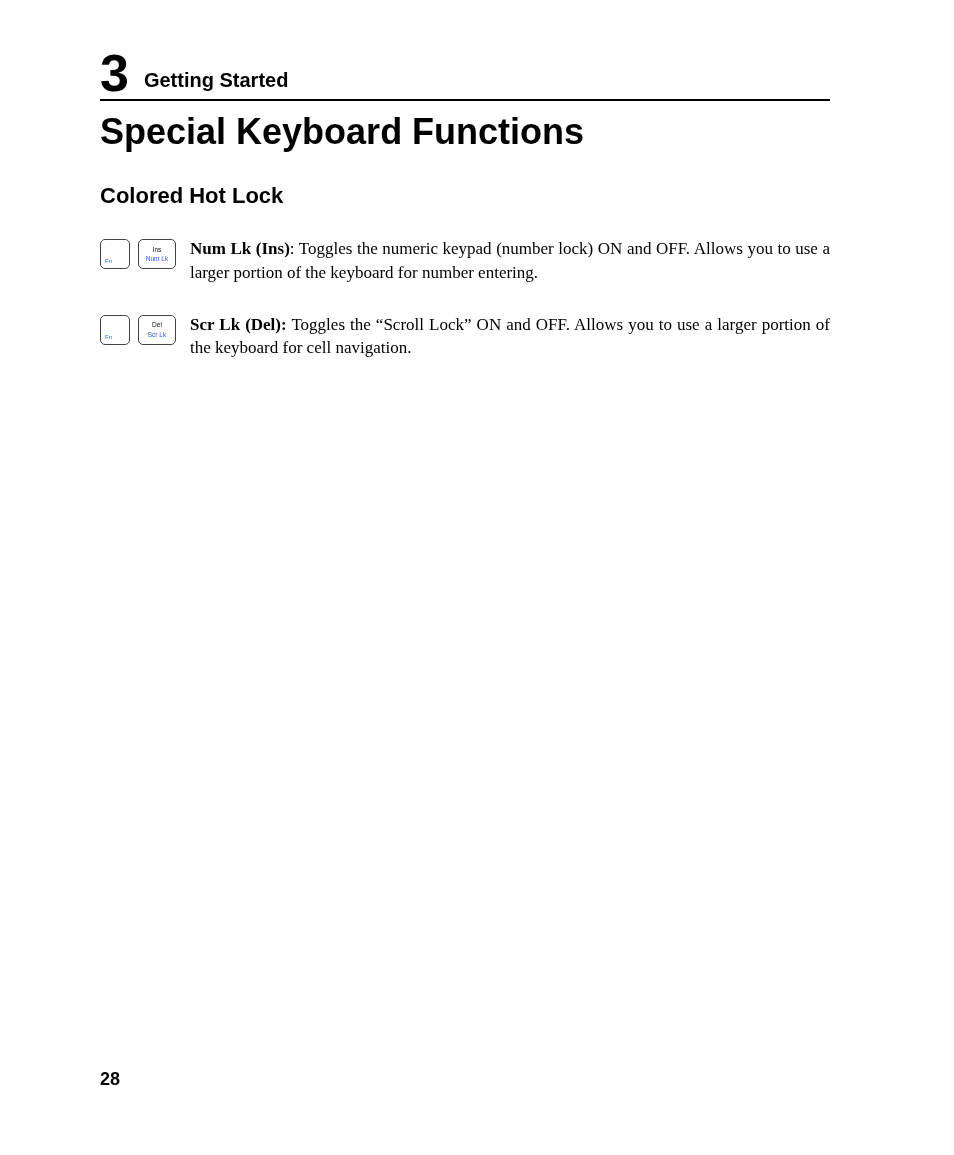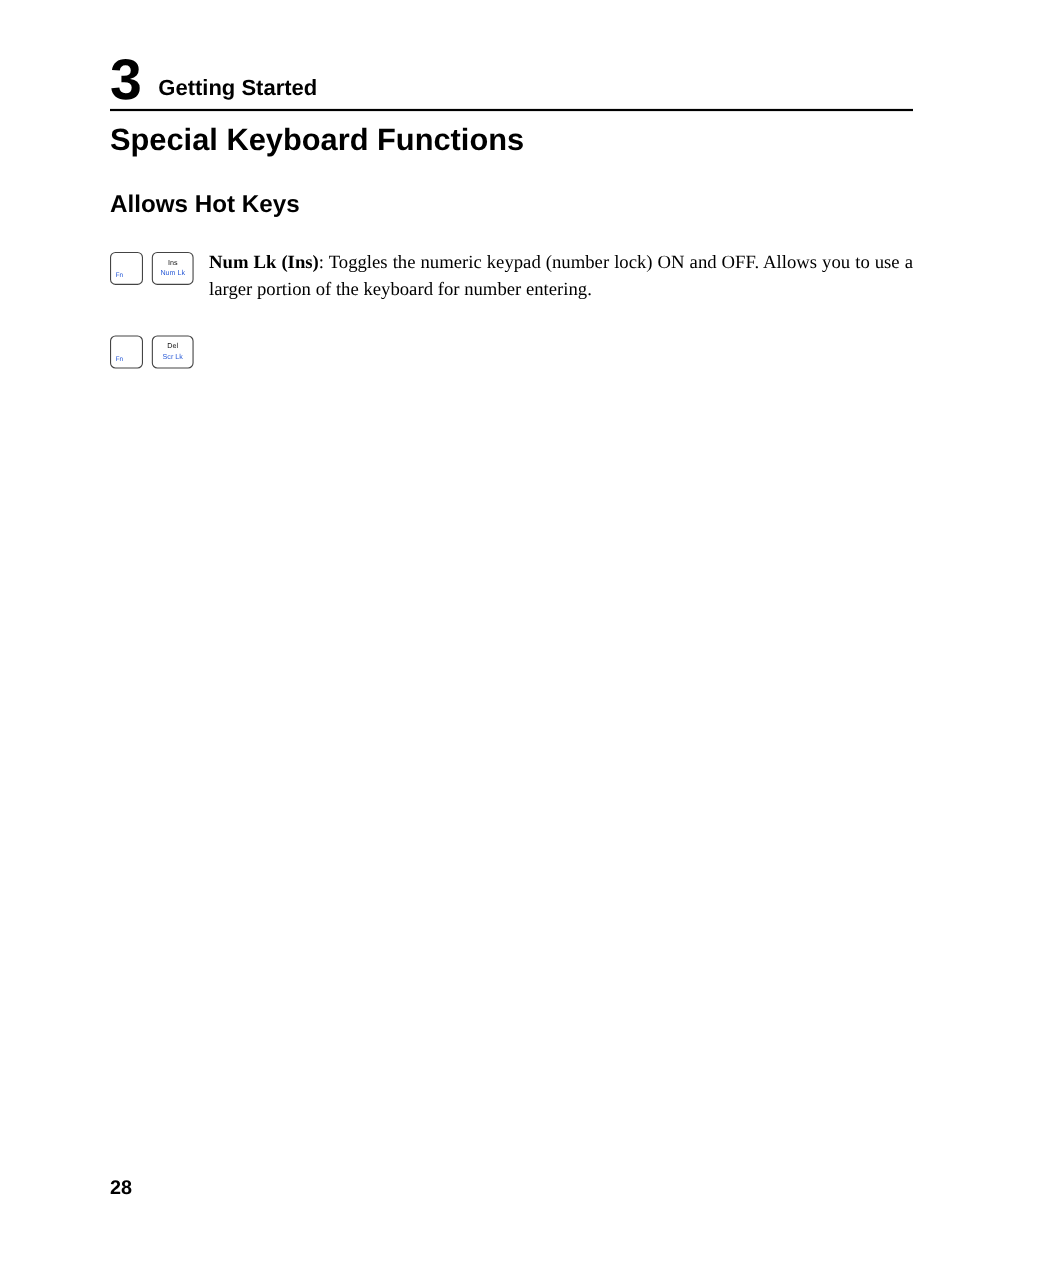--- a/index.html
+++ b/index.html
@@ -37,21 +37,21 @@
     font-weight: 700;
     font-size: 20px;
     margin-left: 16px;
     position: relative;
     top: -4px;
     margin-top: 43px;
   }
   .h1 {
     font-family: "Helvetica Neue", Helvetica, Arial, sans-serif;
     font-weight: 700;
-    font-size: 28px;
+    font-size: 36px;
     margin-top: 10px;
     margin-bottom: 30px;
   }
   .h2 {
     font-family: "Helvetica Neue", Helvetica, Arial, sans-serif;
     font-weight: 700;
     font-size: 22px;
     margin-top: 16px;
     margin-bottom: 26px;
   }
@@ -129,21 +129,21 @@
 <body>
 
 <div class="page">
 
   <div class="chapter-line">
     <div class="chapter-number">3</div>
     <div class="chapter-title">Getting Started</div>
   </div>
 
   <div class="h1">Special Keyboard Functions</div>
-  <div class="h2">Allows Hot Keys</div>
+  <div class="h2">Colored Hot Lock</div>
 
   <div class="entry">
     <div class="keys">
       <div class="key fn">
         <span class="lbl">Fn</span>
       </div>
       <div class="key combo">
         <span class="top">Ins</span>
         <span class="bot">Num Lk</span>
       </div>
@@ -156,17 +156,20 @@
   <div class="entry">
     <div class="keys">
       <div class="key fn">
         <span class="lbl">Fn</span>
       </div>
       <div class="key combo">
         <span class="top">Del</span>
         <span class="bot">Scr Lk</span>
       </div>
     </div>
+    <div class="desc">
+      <span class="bold">Scr Lk (Del):</span><span> </span><span>Toggles the “Scroll Lock” ON and OFF. Allows you to use a larger portion of the keyboard for cell navigation.</span>
+    </div>
   </div>
 
 </div>
 
 <div class="page-num">28</div>
 
 </body></html>

